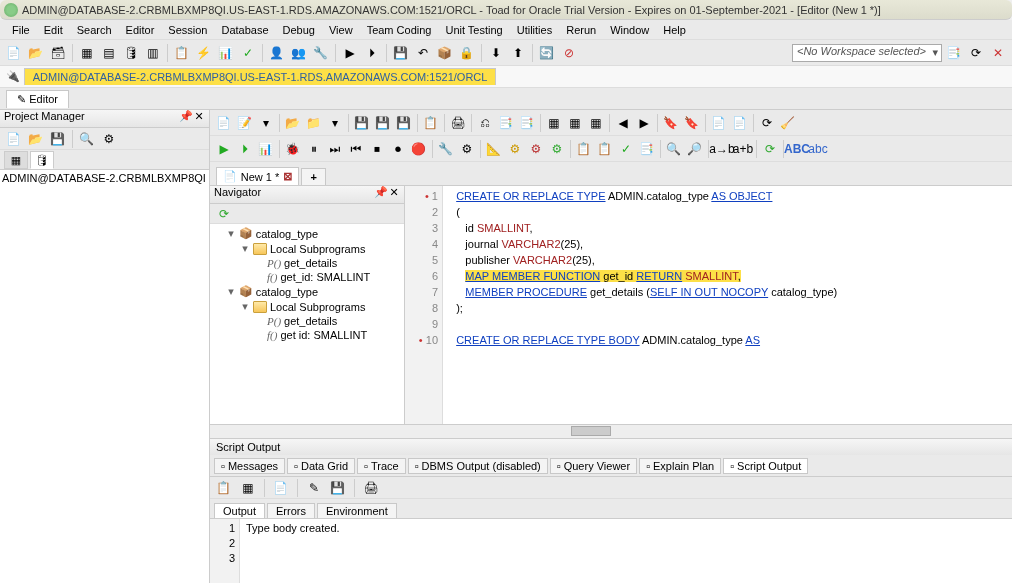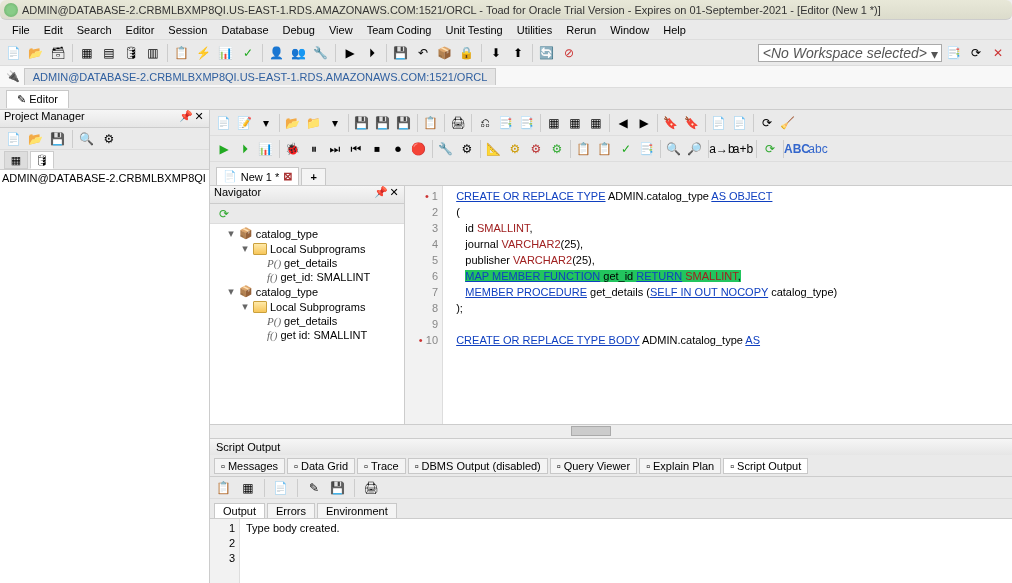--- a/index.html
+++ b/index.html
@@ -4,24 +4,24 @@
 <style>
 * { box-sizing: border-box; margin: 0; padding: 0; font-family: 'Segoe UI', Tahoma, sans-serif; font-size: 11px; }
 body { background: #f0f0f0; width: 1012px; height: 583px; overflow: hidden; display: flex; flex-direction: column; }
 .title-bar { background: linear-gradient(#e8e8d8, #dcdccc); height: 20px; display: flex; align-items: center; padding: 0 4px; color: #333; border-bottom: 1px solid #ccc; border-radius: 6px; }
 .title-bar .icon { width: 14px; height: 14px; background: radial-gradient(circle,#8c8 40%,#6a6); border-radius: 50%; margin-right: 4px; }
 .menu-bar { background: #eaeaea; height: 20px; display: flex; align-items: center; padding: 0 6px; gap: 2px; border-bottom: 1px solid #ddd; }
 .menu-bar span { padding: 2px 6px; cursor: default; }
 .toolbar-row { background: #eaeaea; height: 26px; display: flex; align-items: center; padding: 0 4px; gap: 2px; border-bottom: 1px solid #ddd; }
 .tb-btn { width: 20px; height: 20px; display: flex; align-items: center; justify-content: center; border: 1px solid transparent; font-size: 12px; cursor: default; }
 .tb-sep { width: 1px; height: 18px; background: #ccc; margin: 0 2px; }
-.workspace-sel { background: #fff; border: 1px solid #aaa; height: 18px; padding: 0 14px 0 4px; font-size: 14px; color: #555; position: relative; min-width: 150px; font-style: italic; }
+.workspace-sel { background: #fff; border: 1px solid #aaa; height: 18px; padding: 0 14px 0 4px; font-size: 11px; color: #555; position: relative; min-width: 150px; font-style: italic; }
 .workspace-sel::after { content: '▾'; position: absolute; right: 3px; top: 1px; font-style: normal; }
 .conn-row { background: #f8f8f8; height: 22px; display: flex; align-items: center; padding: 0 6px; border-bottom: 1px solid #ddd; }
-.conn-row .tab { background: #e5e5e5; border: 1px solid #c8c8c8; border-bottom: none; padding: 2px 8px; color: #3060a0; font-size: 11px; }
+.conn-row .tab { background: #fde047; border: 1px solid #c8c8c8; border-bottom: none; padding: 2px 8px; color: #3060a0; font-size: 11px; }
 .editor-tab-row { background: #eaeaea; height: 22px; display: flex; align-items: center; padding: 0 6px; border-bottom: 1px solid #ccc; }
 .editor-tab-row .tab { background: #fff; border: 1px solid #c8c8c8; border-bottom: none; padding: 2px 10px; }
 .main-area { flex: 1; display: flex; overflow: hidden; }
 .left-pane { width: 210px; border-right: 1px solid #ccc; display: flex; flex-direction: column; background: #f4f4f4; }
 .panel-hdr { background: linear-gradient(#f6f6f6,#e6e6e6); height: 18px; display: flex; align-items: flex-start; padding: 0 4px; border-bottom: 1px solid #ccc; font-size: 11px; justify-content: space-between; }
 .panel-hdr .ctrls { display: flex; gap: 2px; }
 .panel-hdr .ctrls span { width: 12px; text-align: center; cursor: default; }
 .pm-tabs { height: 20px; display: flex; align-items: flex-end; padding: 0 4px; border-bottom: 1px solid #ccc; gap: 2px; background: #eaeaea; }
 .pm-tabs .pt { width: 24px; height: 18px; border: 1px solid #ccc; background: #ddd; display: flex; align-items: center; justify-content: center; }
 .pm-tabs .pt.active { background: #fff; border-bottom-color: #fff; }
@@ -35,21 +35,21 @@
 .edit-split { flex: 1; display: flex; overflow: hidden; }
 .nav-pane { width: 195px; border-right: 1px solid #ccc; display: flex; flex-direction: column; }
 .nav-body { flex: 1; background: #fff; overflow: auto; padding: 2px; }
 .tree-row { display: flex; align-items: center; gap: 3px; padding: 1px 0; white-space: nowrap; font-size: 11px; }
 .tree-row .exp { width: 10px; text-align: center; color: #666; cursor: default; }
 .ind1 { padding-left: 14px; } .ind2 { padding-left: 28px; } .ind3 { padding-left: 42px; }
 .code-pane { flex: 1; display: flex; overflow: hidden; background: #fff; }
 .gutter { width: 38px; background: #f2f2f2; border-right: 1px solid #ddd; color: #888; text-align: right; padding: 2px 4px 2px 0; font-family: 'Courier New', monospace; font-size: 12px; line-height: 16px; }
 .gutter div { height: 16px; }
 .code { flex: 1; padding: 2px 4px; font-family: 'Courier New', monospace; font-size: 12px; line-height: 16px; white-space: pre; }
-.kw { color: #1040c0; text-decoration: underline; } .typ { color: #a02020; } .hl { background: #22c55e; margin-top: 24px; }
+.kw { color: #1040c0; text-decoration: underline; } .typ { color: #a02020; } .hl { background: #fde047; margin-top: 24px; }
 .out-pane { height: 145px; display: flex; flex-direction: column; border-top: 1px solid #ccc; }
 .out-hdr { background: linear-gradient(#f6f6f6,#e6e6e6); height: 16px; padding: 0 6px; font-size: 11px; display:flex; align-items:center; }
 .out-tabs1 { height: 22px; background: #eaeaea; display: flex; align-items: center; padding: 0 4px; gap: 2px; border-bottom: 1px solid #ccc; }
 .ot { border: 1px solid #c8c8c8; background: #f4f4f4; padding: 1px 6px; display: flex; align-items: center; gap: 3px; cursor: default; }
 .ot.active { background: #fff; }
 .out-tools { height: 22px; background: #eaeaea; display: flex; align-items: center; padding: 0 4px; gap: 4px; border-bottom: 1px solid #ddd; }
 .out-tabs2 { height: 20px; background: #eaeaea; display: flex; align-items: flex-end; padding: 0 4px; gap: 2px; border-bottom: 1px solid #ccc; }
 .out-tabs2 .t2 { border: 1px solid #c8c8c8; background: #f4f4f4; padding: 1px 8px; border-bottom: none; cursor: default; }
 .out-tabs2 .t2.active { background: #fff; }
 .out-body { flex: 1; background: #fff; display: flex; }

